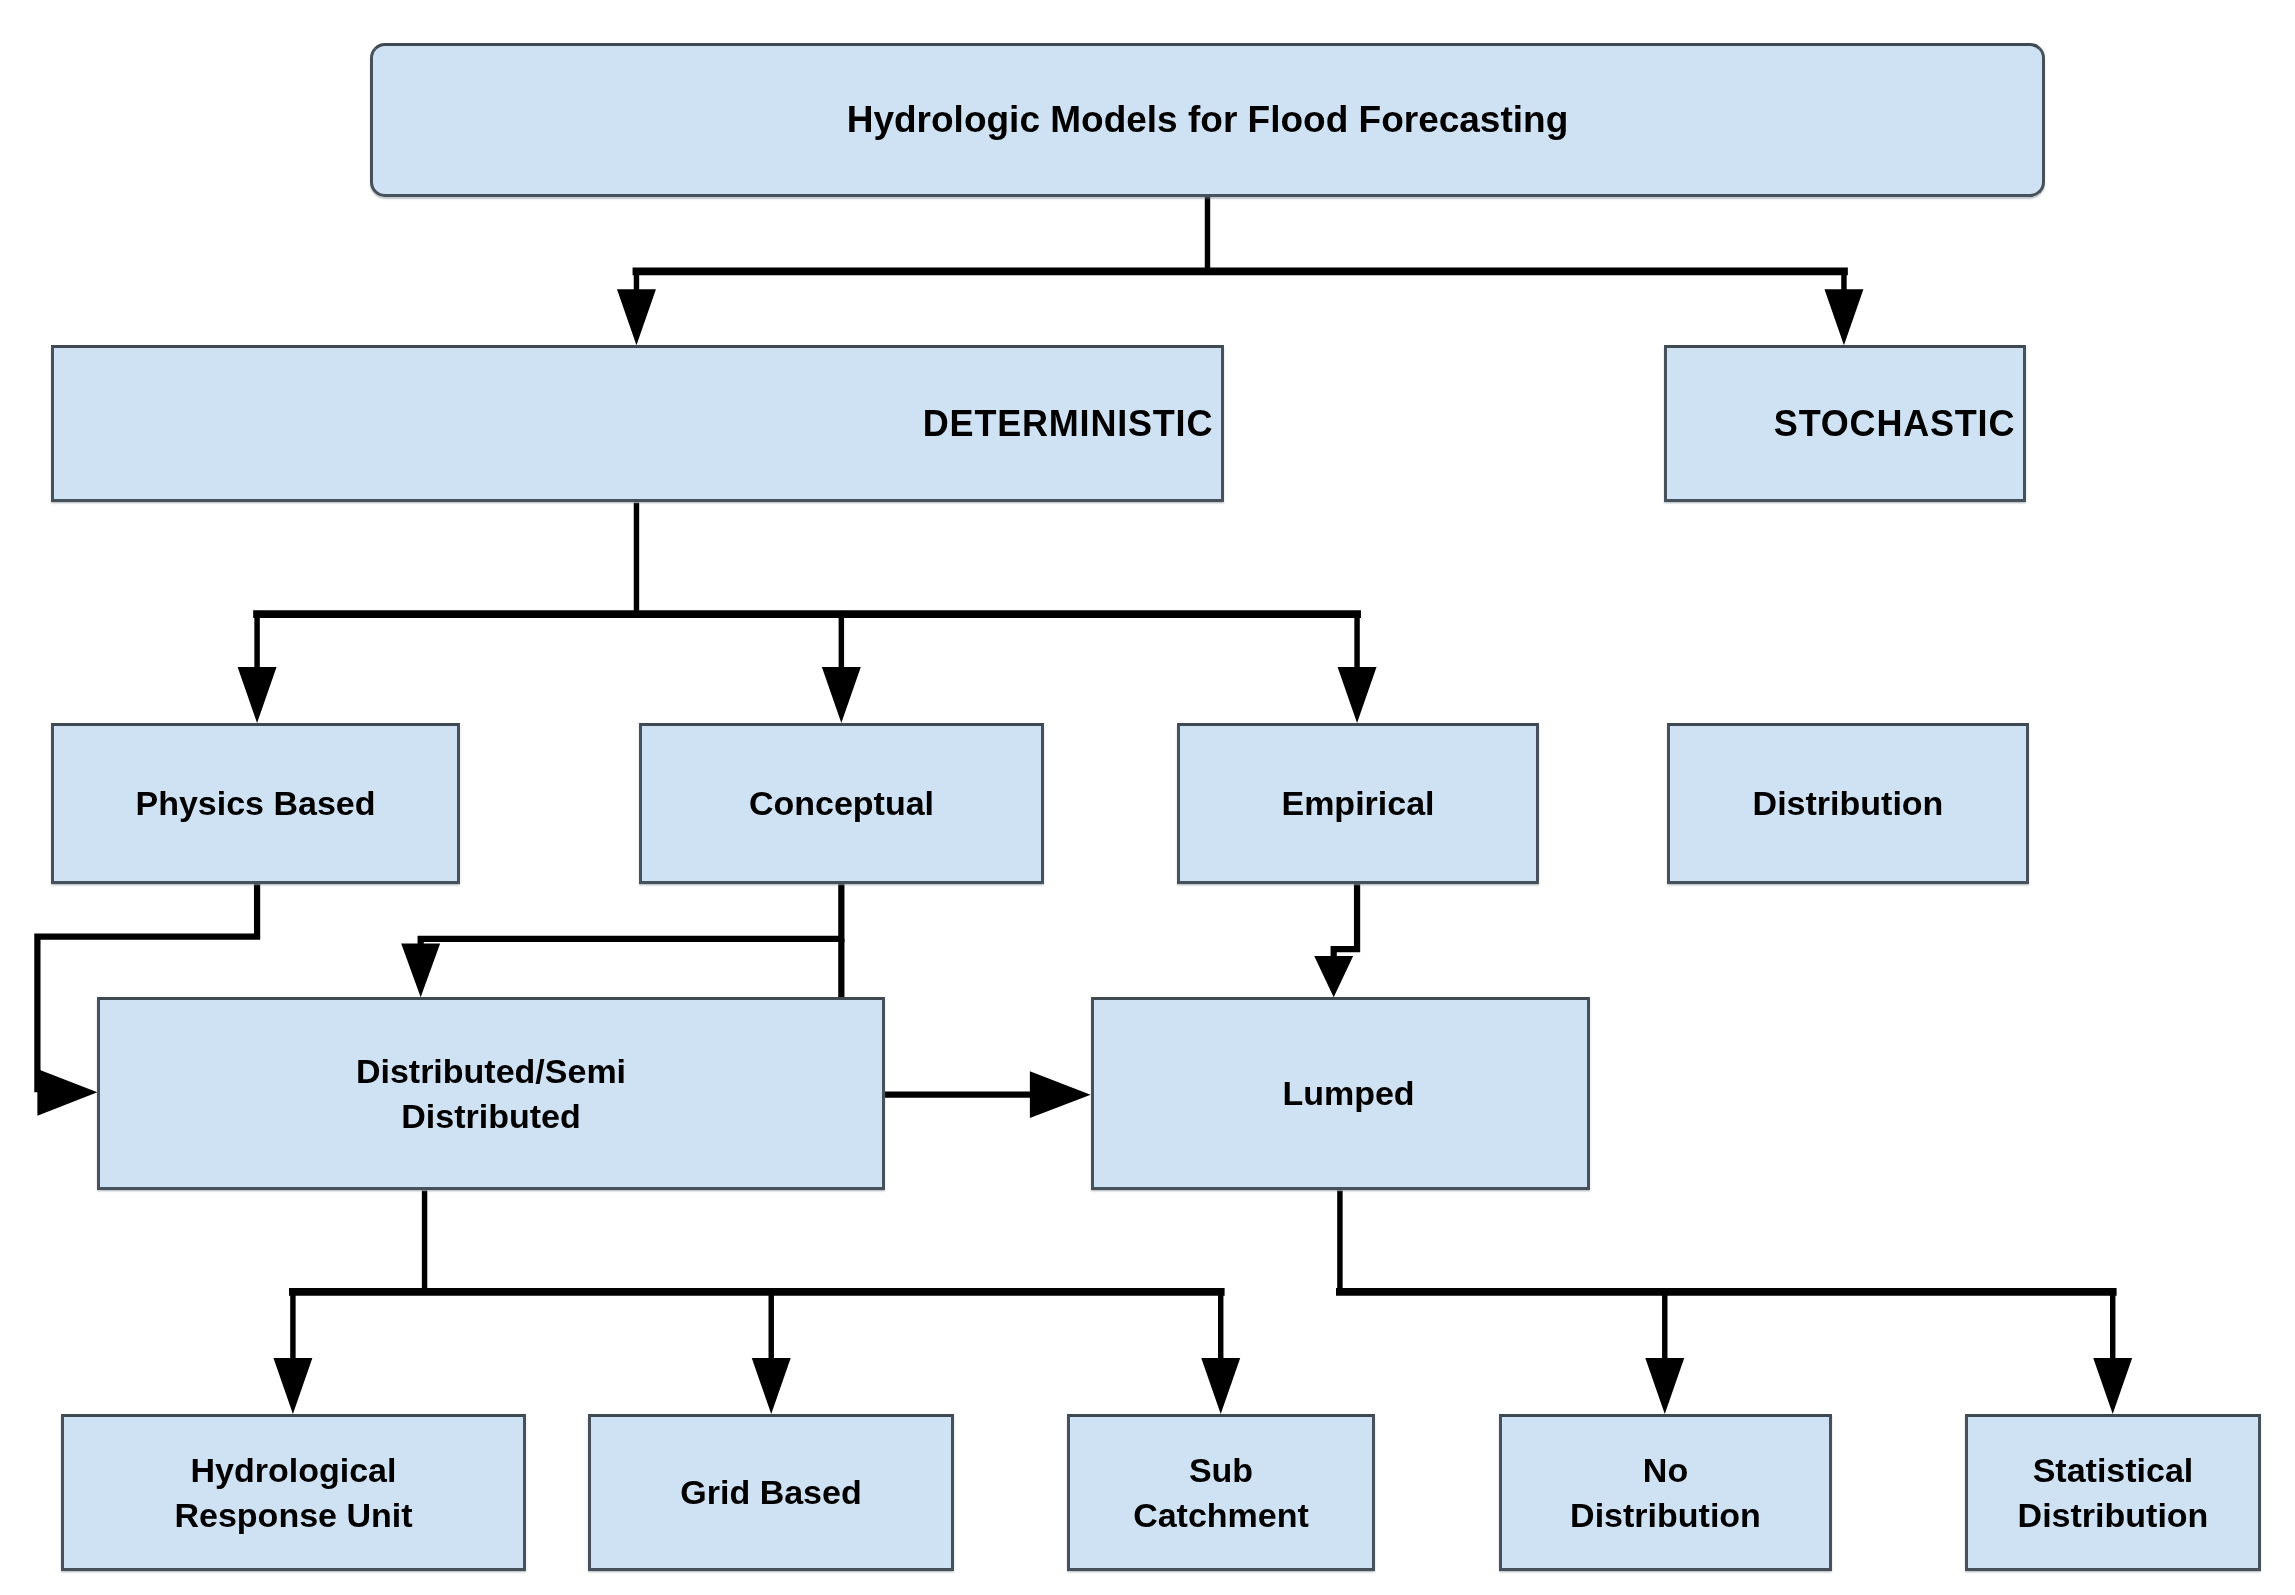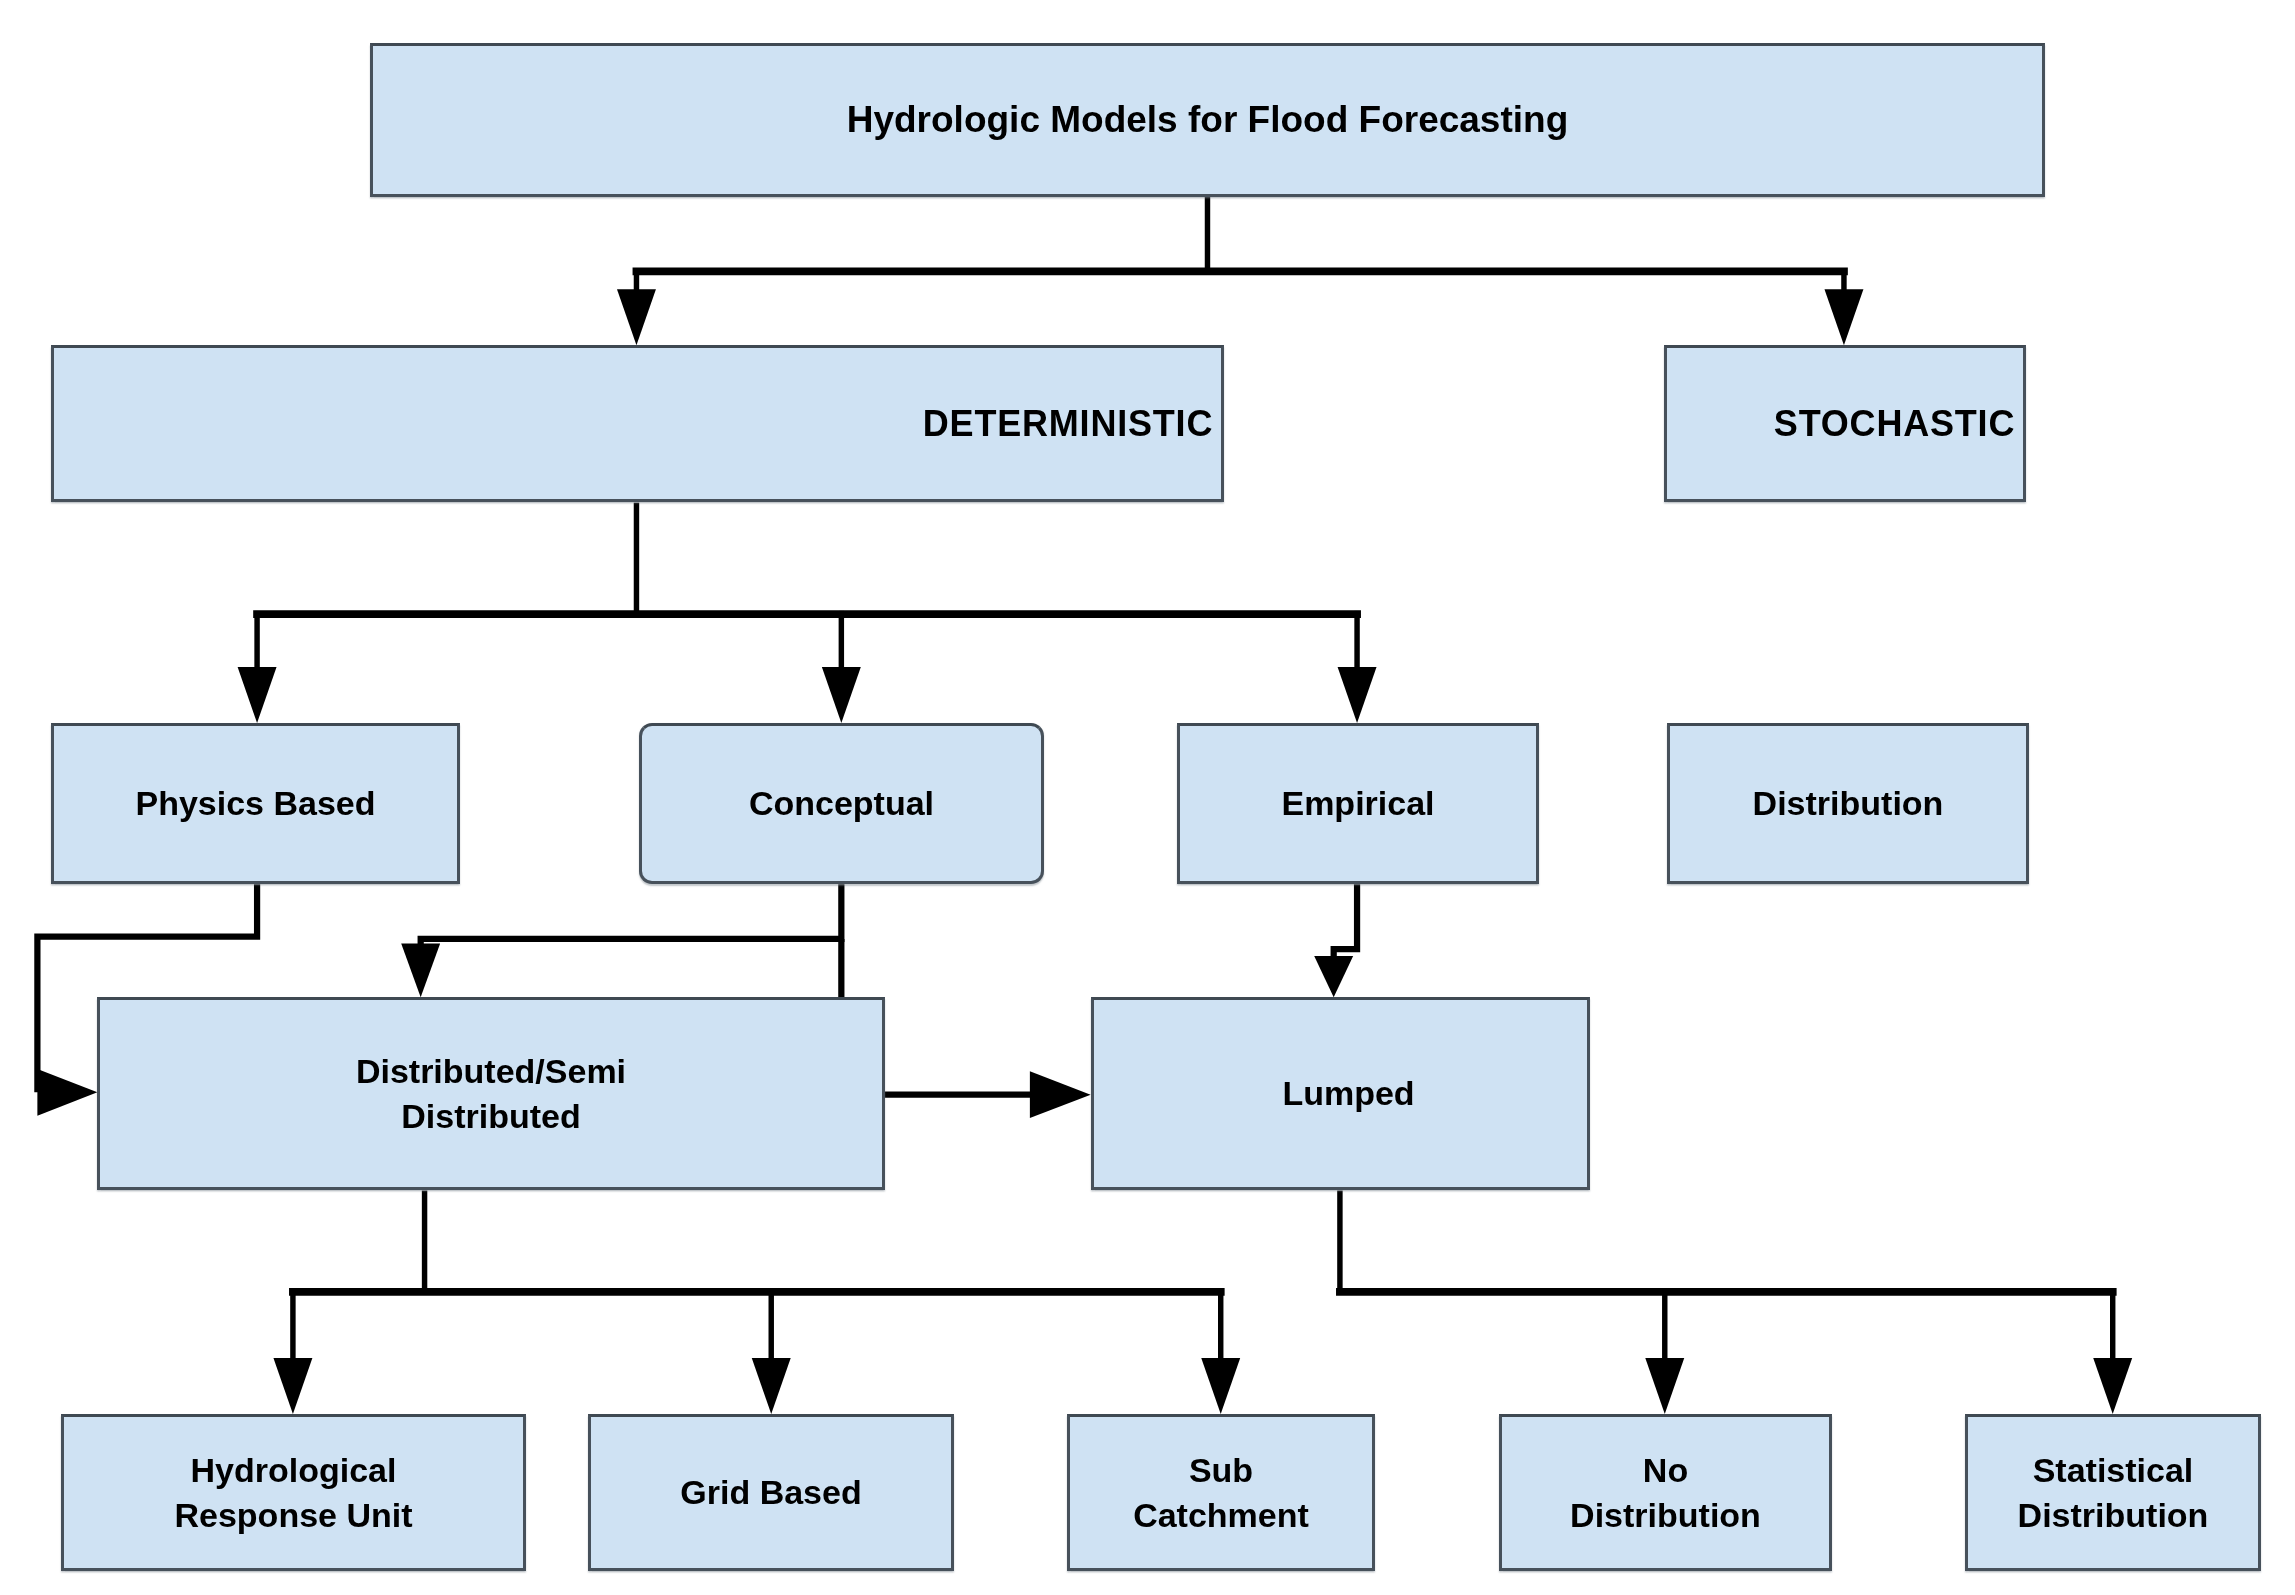--- a/index.html
+++ b/index.html
@@ -34,21 +34,21 @@
     text-align: center;
     font-weight: bold;
     color: #000000;
     line-height: 1.32;
     box-shadow: 0 1.6px 1.6px rgba(120,130,140,0.45);
   }
   .node .node-label {
     white-space: pre-line;
     padding: 0 7.8px;
   }
-  .lvl0 { font-size: 37px; }
+  .lvl0 { font-size: 37px; border-radius: 15px; }
   .lvl1 { font-size: 36px; letter-spacing: 0.8px; justify-content: flex-end; }
   .lvl2 { font-size: 34px; }
   line, polyline { stroke: #000000; fill: none; }
   polygon { fill: #000000; stroke: none; }
   .v { stroke-width: 7px; }
   .h { stroke-width: 10px; }
   .elbow { stroke-width: 8px; stroke-linejoin: miter; }
 </style>
 </head>
 <body>
@@ -109,21 +109,21 @@
   <div class="node lvl1" style="left:51px; top:345px; width:1173px; height:157px;">
     <span class="node-label">DETERMINISTIC</span>
   </div>
   <div class="node lvl2" style="left:51px; top:723px; width:409px; height:161px;">
     <span class="node-label">Physics Based</span>
   </div>
 
   <div class="node lvl1" style="left:1664px; top:345px; width:362px; height:157px;">
     <span class="node-label">STOCHASTIC</span>
   </div>
-  <div class="node lvl2" style="left:639px; top:723px; width:405px; height:161px;border-radius:13px;">
+  <div class="node lvl2" style="left:639px; top:723px; width:405px; height:161px;">
     <span class="node-label">Conceptual</span>
   </div>
   <div class="node lvl2" style="left:1177px; top:723px; width:362px; height:161px;">
     <span class="node-label">Empirical</span>
   </div>
   <div class="node lvl2" style="left:1667px; top:723px; width:362px; height:161px;">
     <span class="node-label">Distribution</span>
   </div>
 
   <div class="node lvl2" style="left:97px; top:997px; width:788px; height:193px;">

